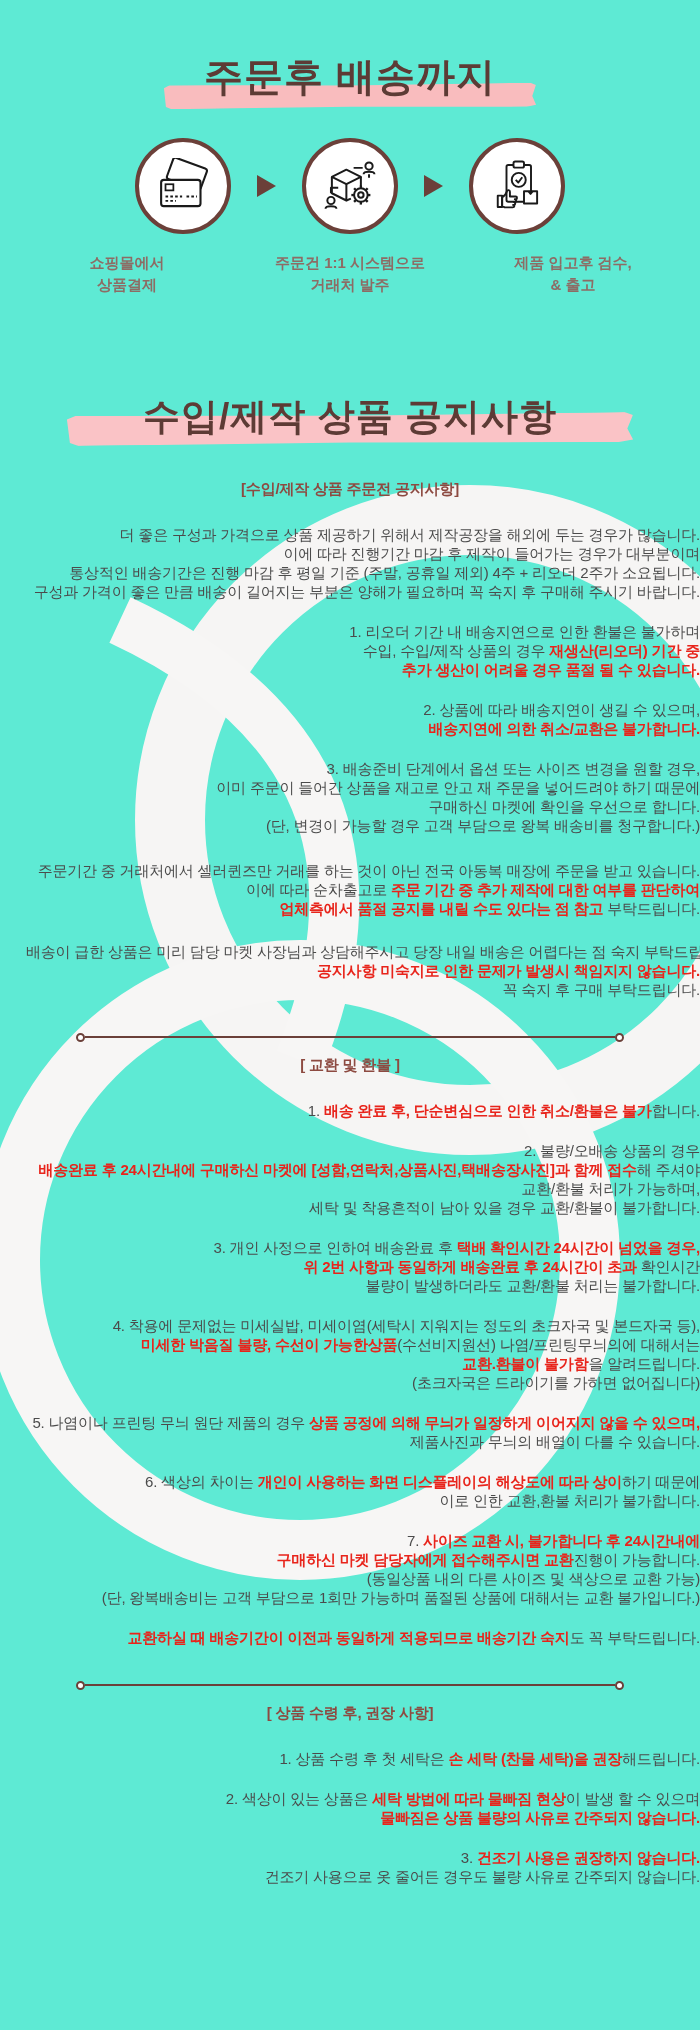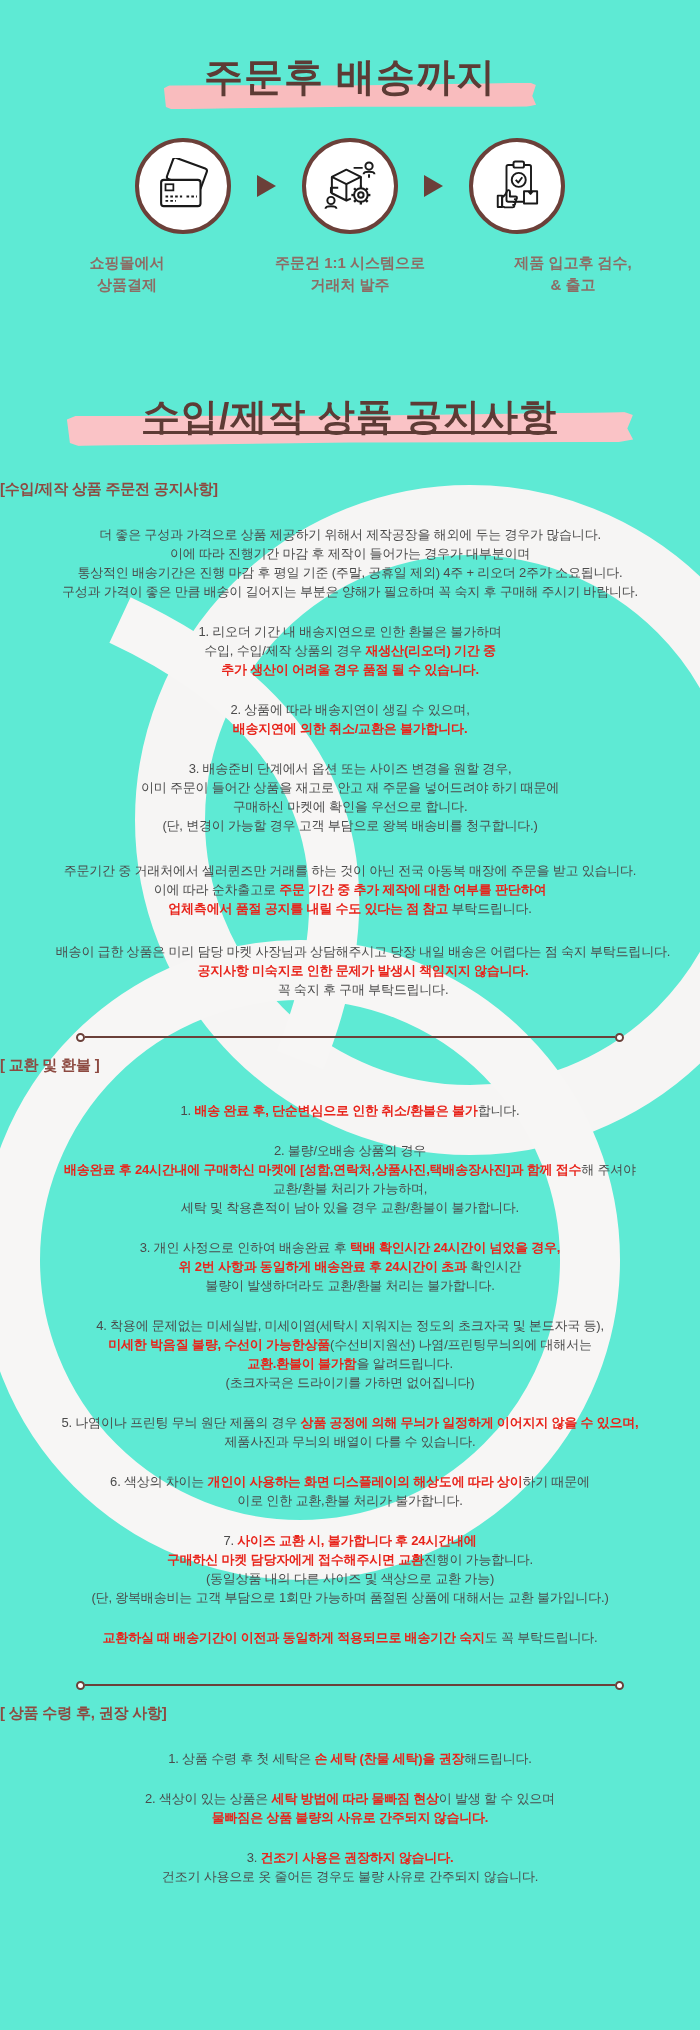--- a/index.html
+++ b/index.html
@@ -40,25 +40,25 @@
   .captions { margin-top:18px; display:flex; justify-content:center; }
   .caption { width:176px; text-align:center; color:#8d6c65; font-weight:700; font-size:15px; line-height:1.45; }
   .caption + .caption { margin-left:0; }
   .captions .caption:nth-child(2) { margin:0 47px; }
 
   
   .notice-title-wrap { margin-top:96px; text-align:center; }
 
   
   .sec-header {
-    margin-top:38px; text-align:left;
+    margin-top:38px; text-align:center;
     color:#8d4a41; font-size:15px; font-weight:700; letter-spacing:-0.2px;
   }
   .sec-header.roomy { margin-top:14px; }
-  .rich { text-align:center; color:#4b4b4b; font-size:13px; letter-spacing:-0.2px; }
+  .rich { text-align:right; color:#4b4b4b; font-size:15px; letter-spacing:-0.2px; }
   .rich > div { line-height:19px; white-space:nowrap; }
   .rich .red { color:#e8241b; font-weight:700; }
   .mt-lg { margin-top:26px; }
   .mt-md { margin-top:21px; }
   .mt-xl { margin-top:24px;padding-left:26px; }
 
   .divider {
     width:548px; margin:34px auto 0 auto;
     display:flex; align-items:center;
   }
@@ -160,21 +160,21 @@
         <div class="caption">
           <div>제품 입고후 검수,</div>
           <div>&amp; 출고</div>
         </div>
       </div>
     </header>
 
     <div class="notice-title-wrap">
       <div class="title-row">
         <span class="band band-2"></span>
-        <h2 class="big-title" style="font-size:37px;text-decoration:underline;">수입/제작 상품 공지사항</h2>
+        <h2 class="big-title" style="font-size:37px;">수입/제작 상품 공지사항</h2>
       </div>
     </div>
 
     <section>
       <h3 class="sec-header">[수입/제작 상품 주문전 공지사항]</h3>
       <div class="rich mt-lg">
           <div><span>더 좋은 구성과 가격으로 상품 제공하기 위해서 제작공장을 해외에 두는 경우가 많습니다.</span></div>
           <div><span>이에 따라 진행기간 마감 후 제작이 들어가는 경우가 대부분이며</span></div>
           <div><span>통상적인 배송기간은 진행 마감 후 평일 기준 (주말, 공휴일 제외) 4주 + 리오더 2주가 소요됩니다.</span></div>
           <div><span>구성과 가격이 좋은 만큼 배송이 길어지는 부분은 양해가 필요하며 꼭 숙지 후 구매해 주시기 바랍니다.</span></div>

